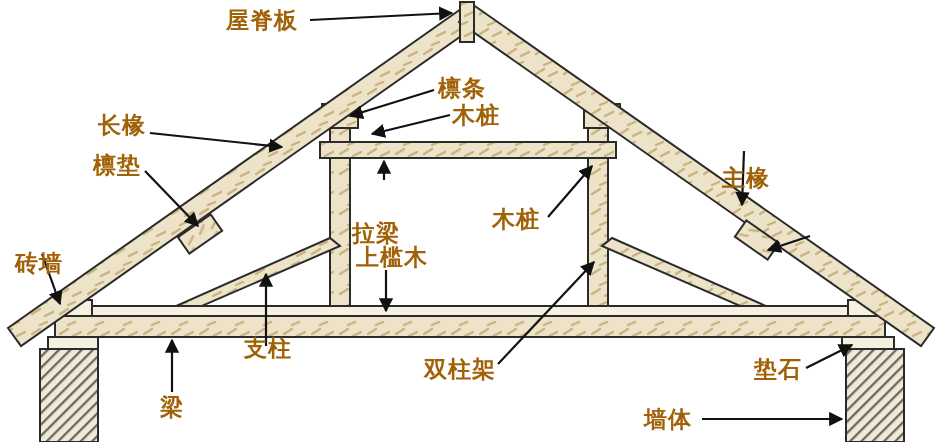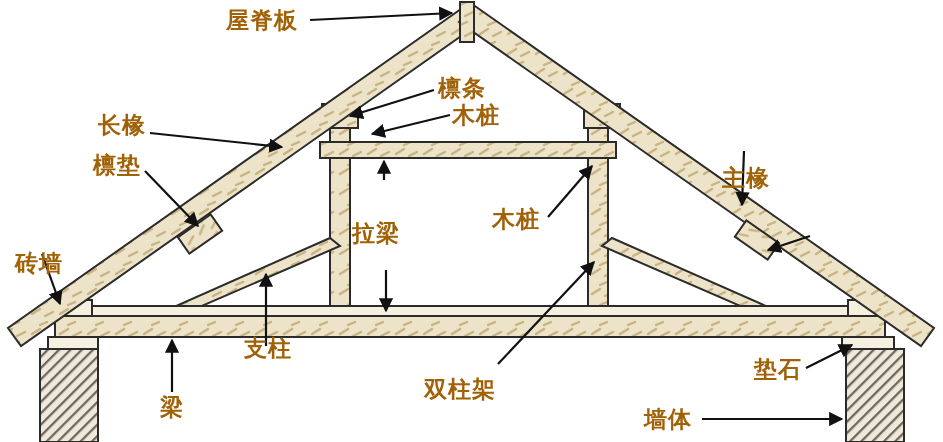--- a/index.html
+++ b/index.html
@@ -91,19 +91,20 @@
 
   <div class="lbl" style="left:226px;top:8px;">屋脊板</div>
   <div class="lbl" style="left:438px;top:78px;font-family:Liberation Mono, monospace;">檩条</div>
   <div class="lbl" style="left:452px;top:103px;">木桩</div>
   <div class="lbl" style="left:98px;top:113px;">长椽</div>
   <div class="lbl" style="left:93px;top:153px;">檩垫</div>
   <div class="lbl" style="left:352px;top:197px;margin-top:24px;">拉梁</div>
   <div class="lbl" style="left:722px;top:126px;margin-top:40px;">主椽</div>
   <div class="lbl" style="left:492px;top:207px;">木桩</div>
   <div class="lbl" style="left:15px;top:229px;margin-top:22px;">砖墙</div>
+  <div class="lbl" style="left:356px;top:245px;">上槛木</div>
   <div class="lbl" style="left:244px;top:336px;">支柱</div>
-  <div class="lbl" style="left:424px;top:377px;">双柱架</div>
+  <div class="lbl" style="left:424px;top:357px;">双柱架</div>
   <div class="lbl" style="left:754px;top:357px;">垫石</div>
   <div class="lbl" style="left:160px;top:395px;">梁</div>
   <div class="lbl" style="left:644px;top:407px;">墙体</div>
 
 </div>
 
 </body></html>

